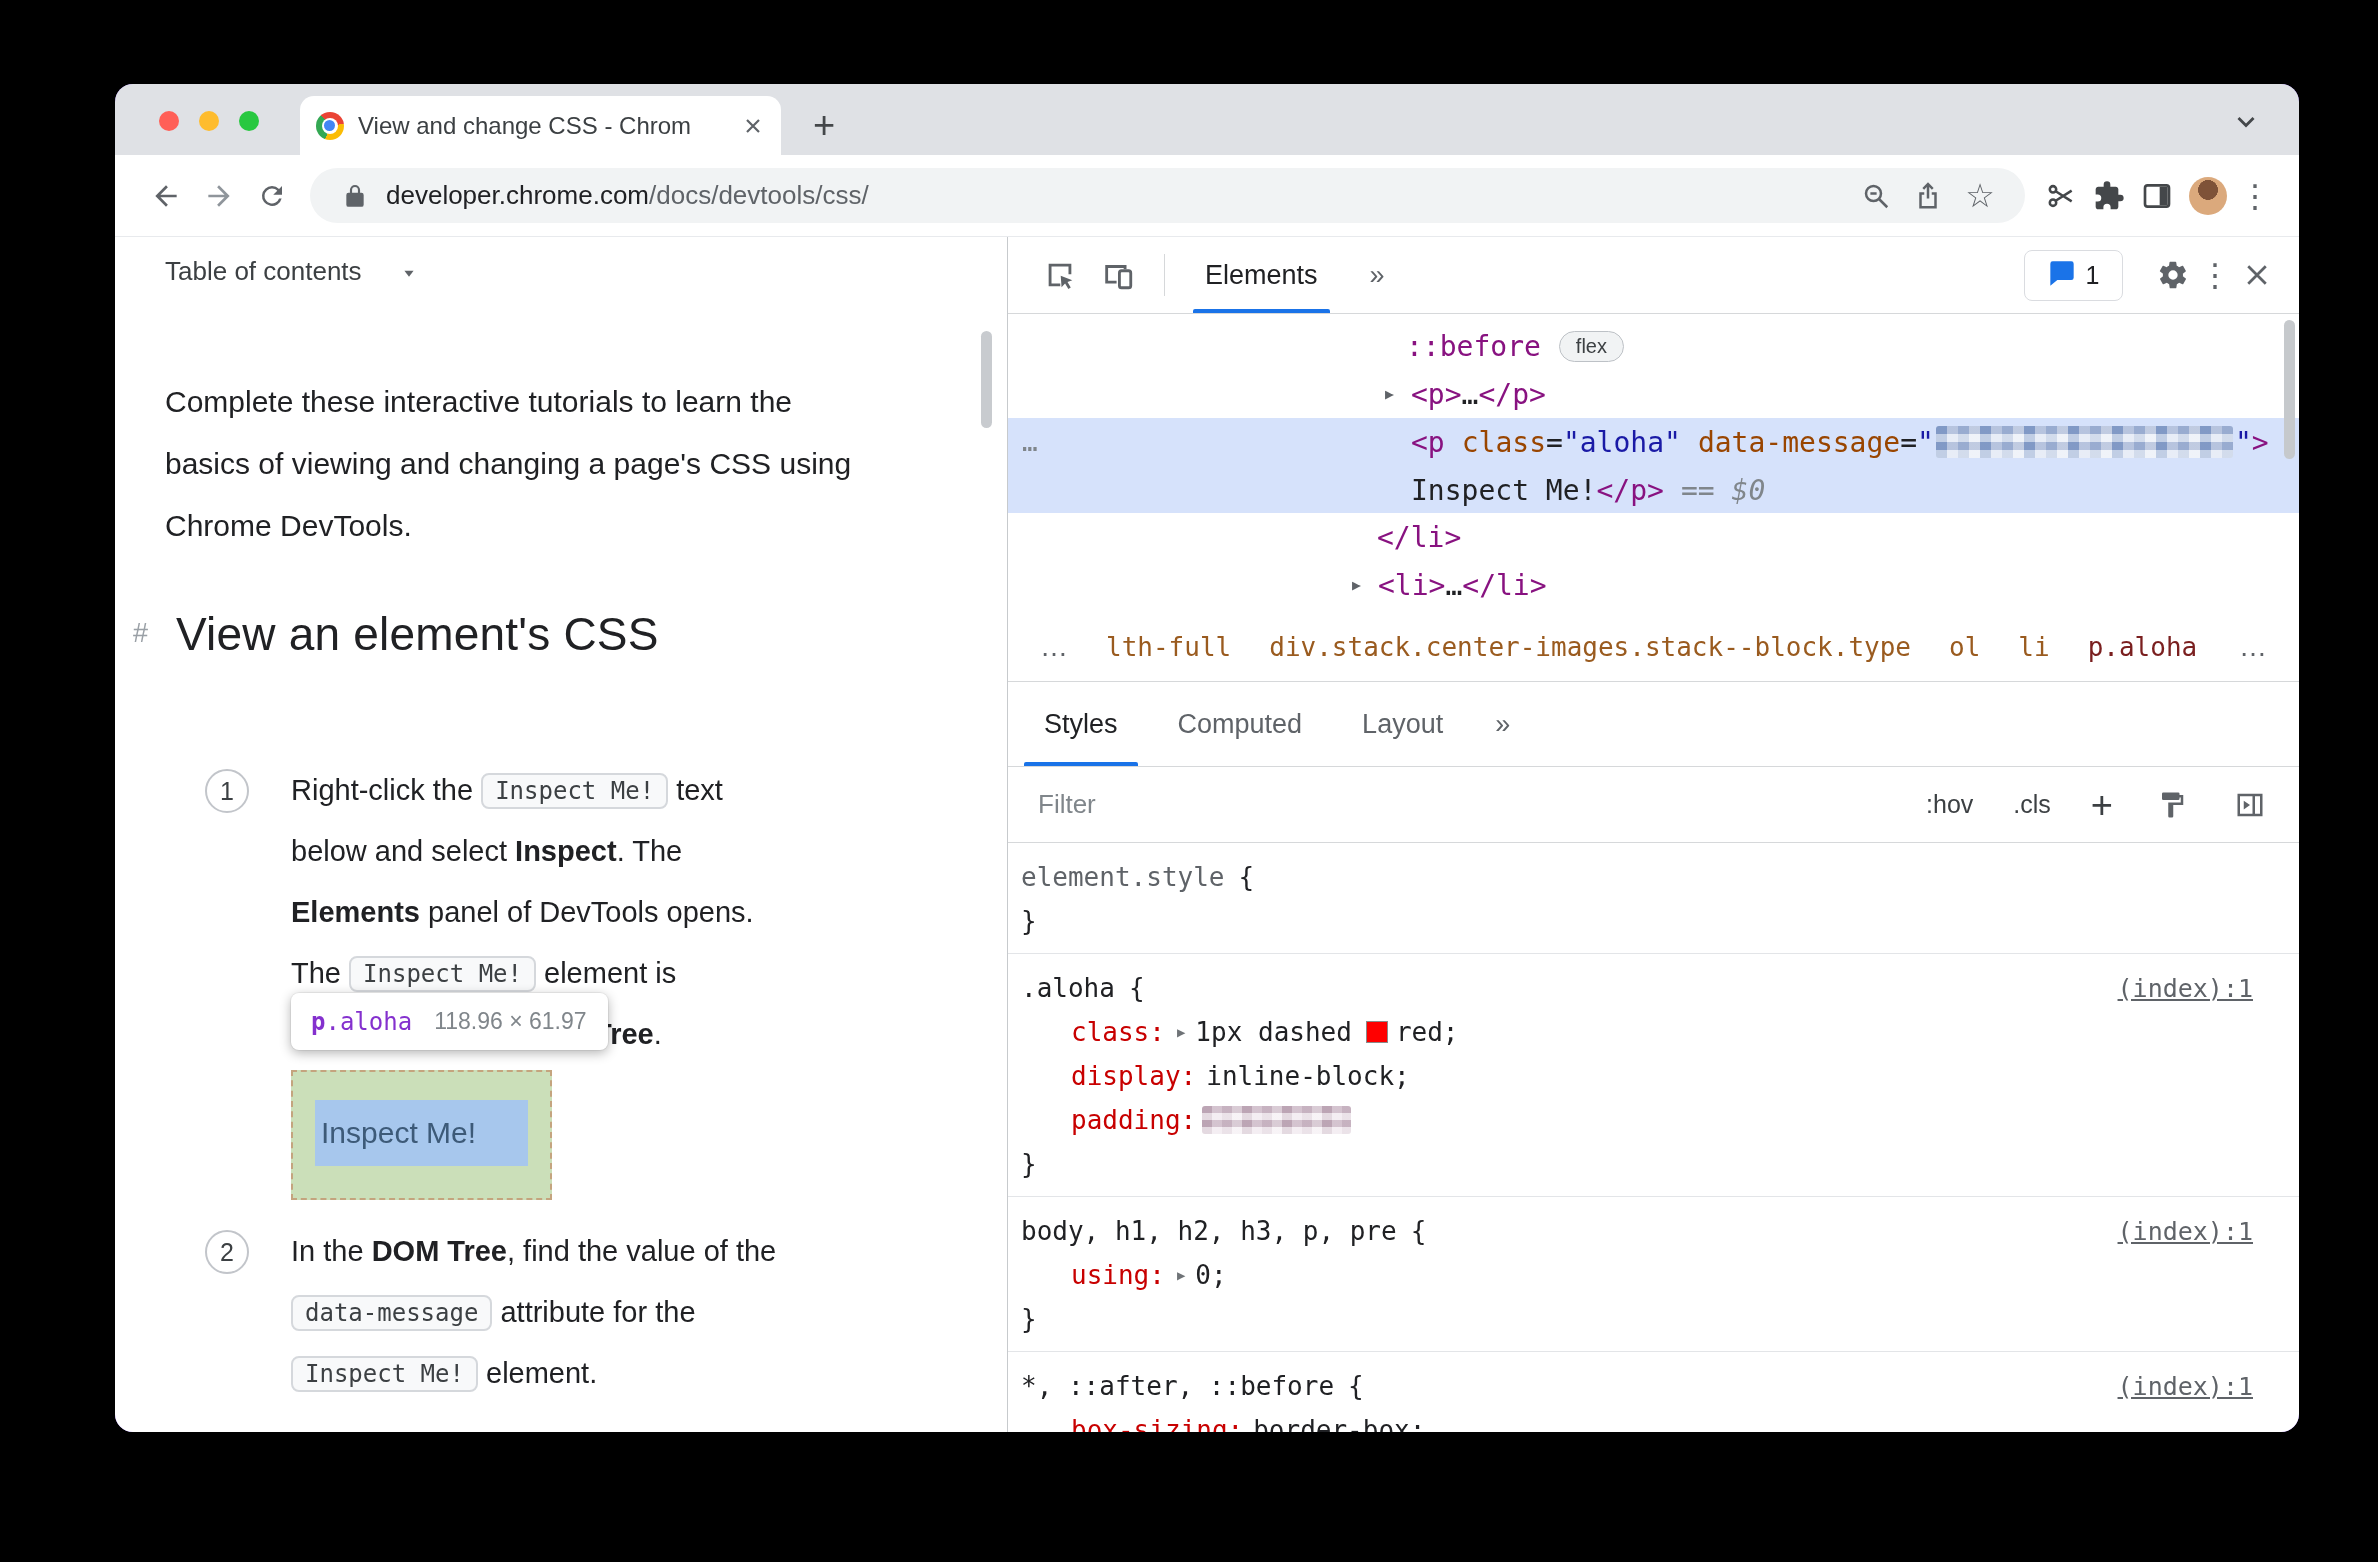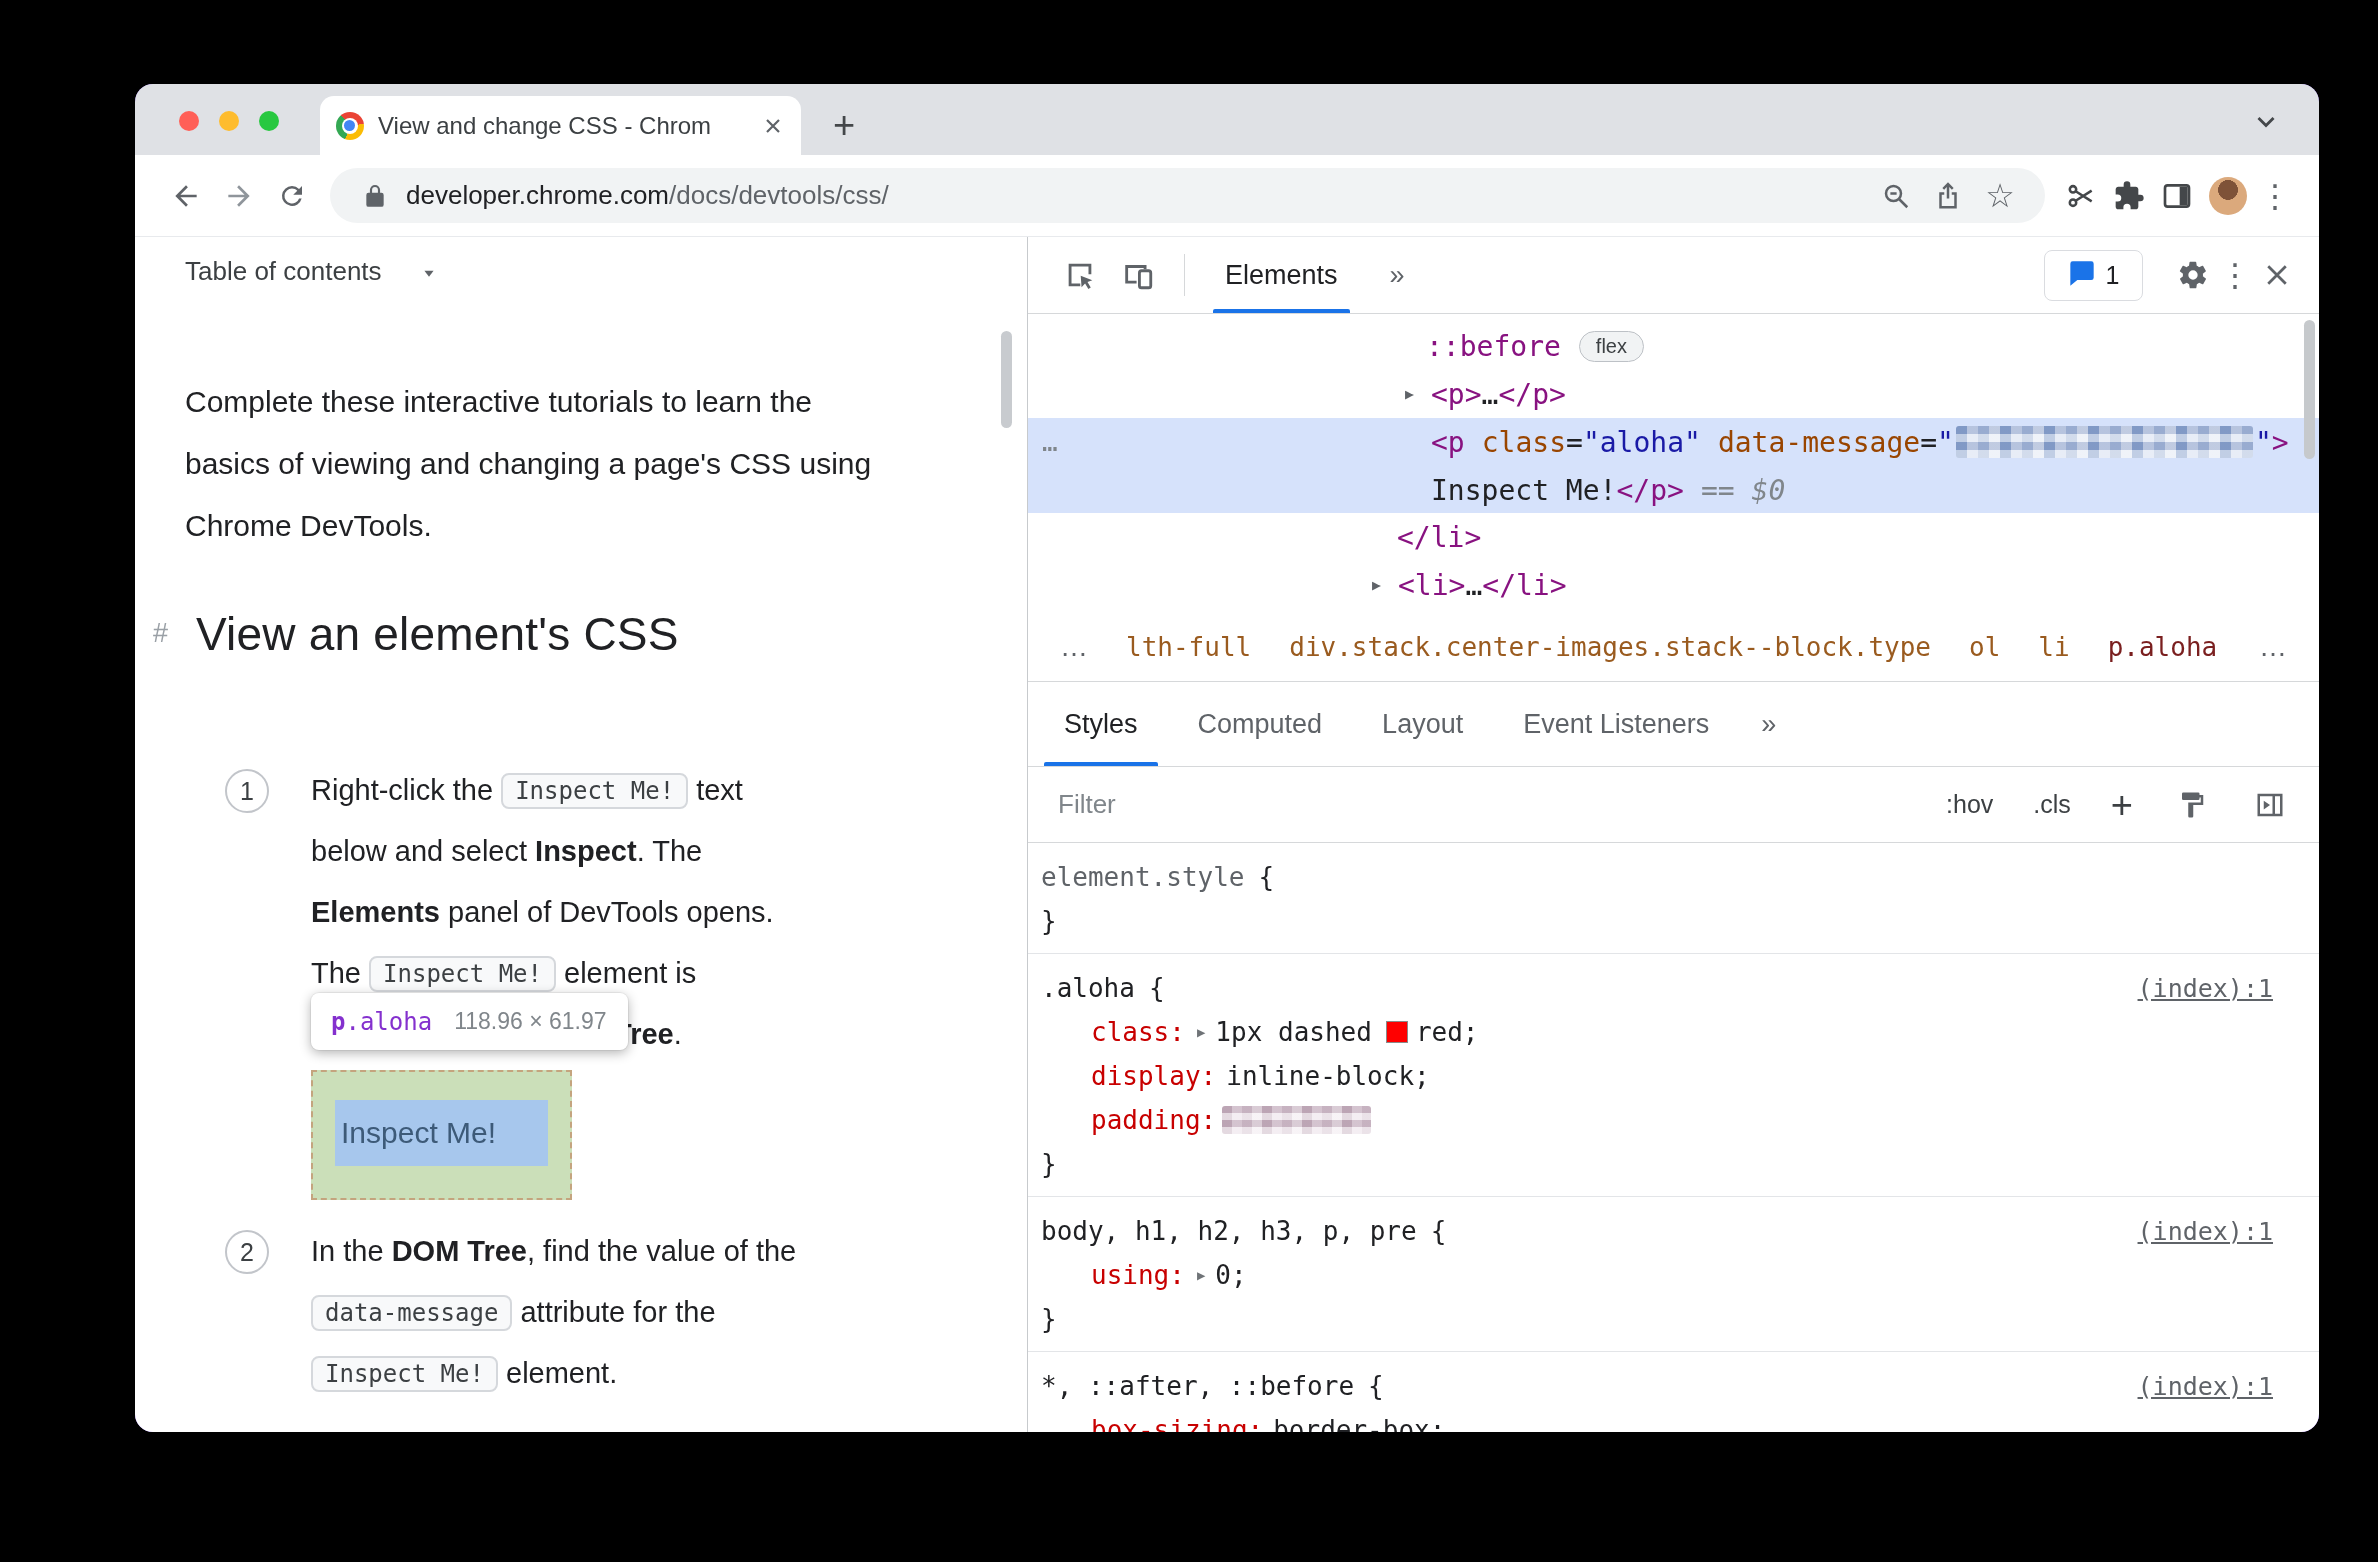--- a/index.html
+++ b/index.html
@@ -1,20 +1,20 @@
 <!DOCTYPE html>
 <html><head>
 <meta charset="utf-8">
 <style>
   html,body{margin:0;padding:0;background:#000;}
   *{box-sizing:border-box;}
   .screen{position:relative;width:2378px;height:1562px;background:#000;overflow:hidden;
           font-family:"Liberation Sans",sans-serif;}
   .window{position:absolute;left:115px;top:84px;width:2184px;height:1348px;border-radius:18px;
-          overflow:hidden;background:#8b5cf6;box-shadow:0 40px 119px rgba(0,0,0,.65);margin-left:20px;}
+          overflow:hidden;background:#8b5cf6;box-shadow:0 40px 119px rgba(0,0,0,.65);}
 
   
   .tabstrip{position:relative;height:71px;background:#dfe1e5;}
   .traffic{position:absolute;left:44px;top:27px;display:flex;gap:20px;}
   .tl{width:20px;height:20px;border-radius:50%;}
   .tl.red{background:#ff5f57;} .tl.yellow{background:#febc2e;} .tl.green{background:#28c840;}
   .tab{position:absolute;left:185px;bottom:0;width:481px;height:59px;background:#fff;
        border-radius:14px 14px 0 0;display:flex;align-items:center;padding:0 16px;gap:14px;}
   .favicon{width:28px;height:28px;border-radius:50%;flex:0 0 28px;position:relative;
            background:conic-gradient(from -40deg,#ea4335 0 120deg,#fbbc05 120deg 240deg,#34a853 240deg 360deg);}
@@ -359,21 +359,20 @@
           <span class="crumb">ol</span>
           <span class="crumb">li</span>
           <span class="crumb crumb-current">p.aloha</span>
           <span class="crumb-dots crumb-trail">…</span>
         </div>
 
         <div class="styles-tabs">
           <span class="stab active">Styles</span>
           <span class="stab">Computed</span>
           <span class="stab">Layout</span>
-          <span class="stab">Event Listeners</span>
           <span class="stab-more">»</span>
         </div>
 
         <div class="filter-row">
           <span class="filter-input">Filter</span>
           <span class="frw">:hov</span>
           <span class="frw">.cls</span>
           <span class="frplus">+</span>
           <span class="fricon">
             <svg viewBox="0 0 24 24" width="30" height="30">

